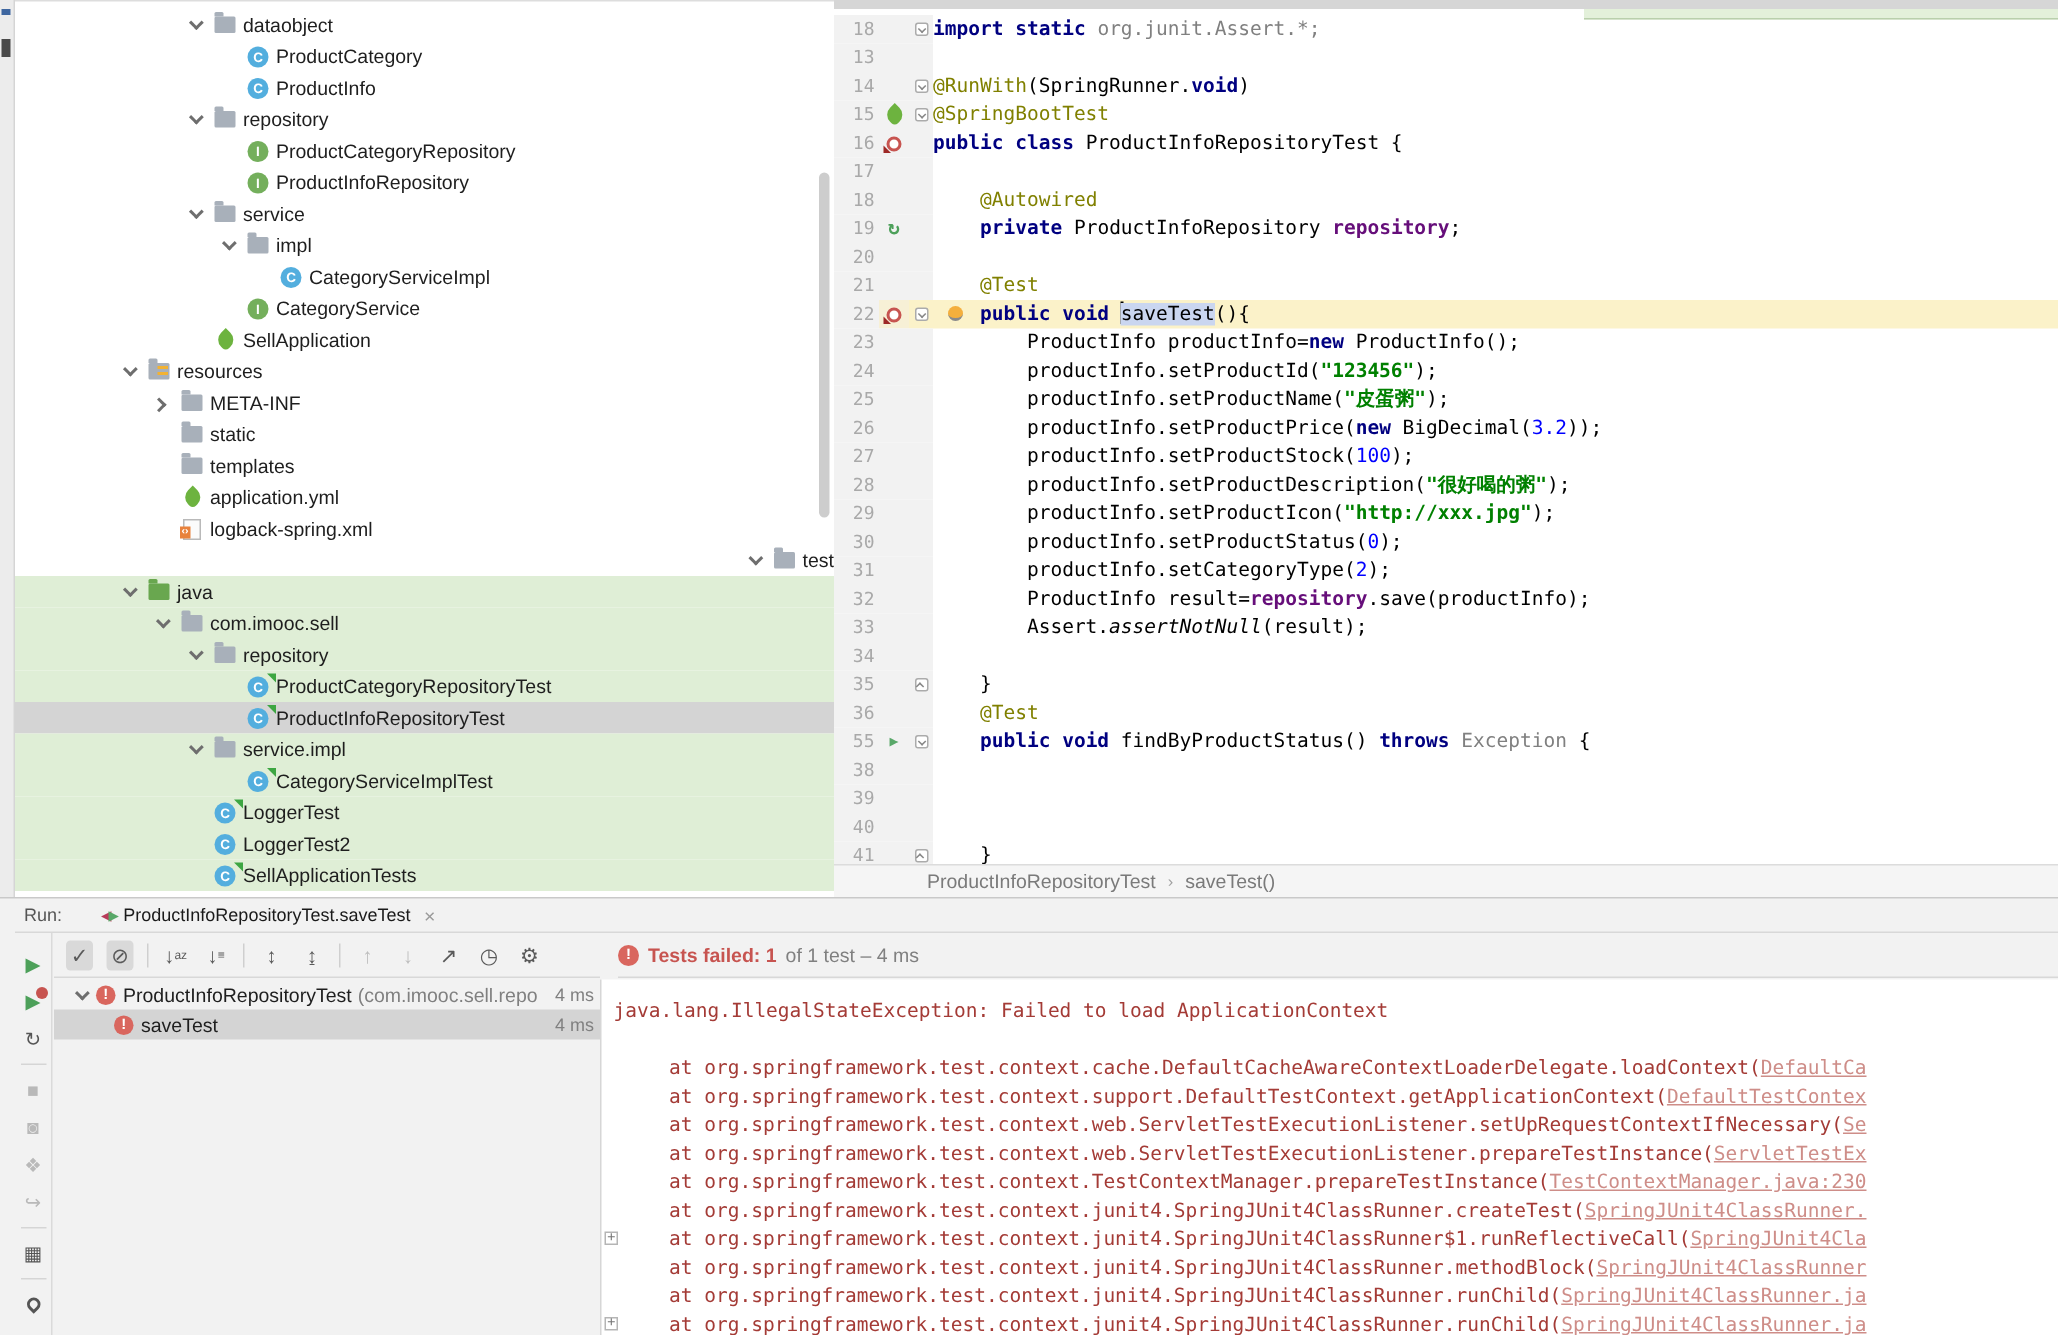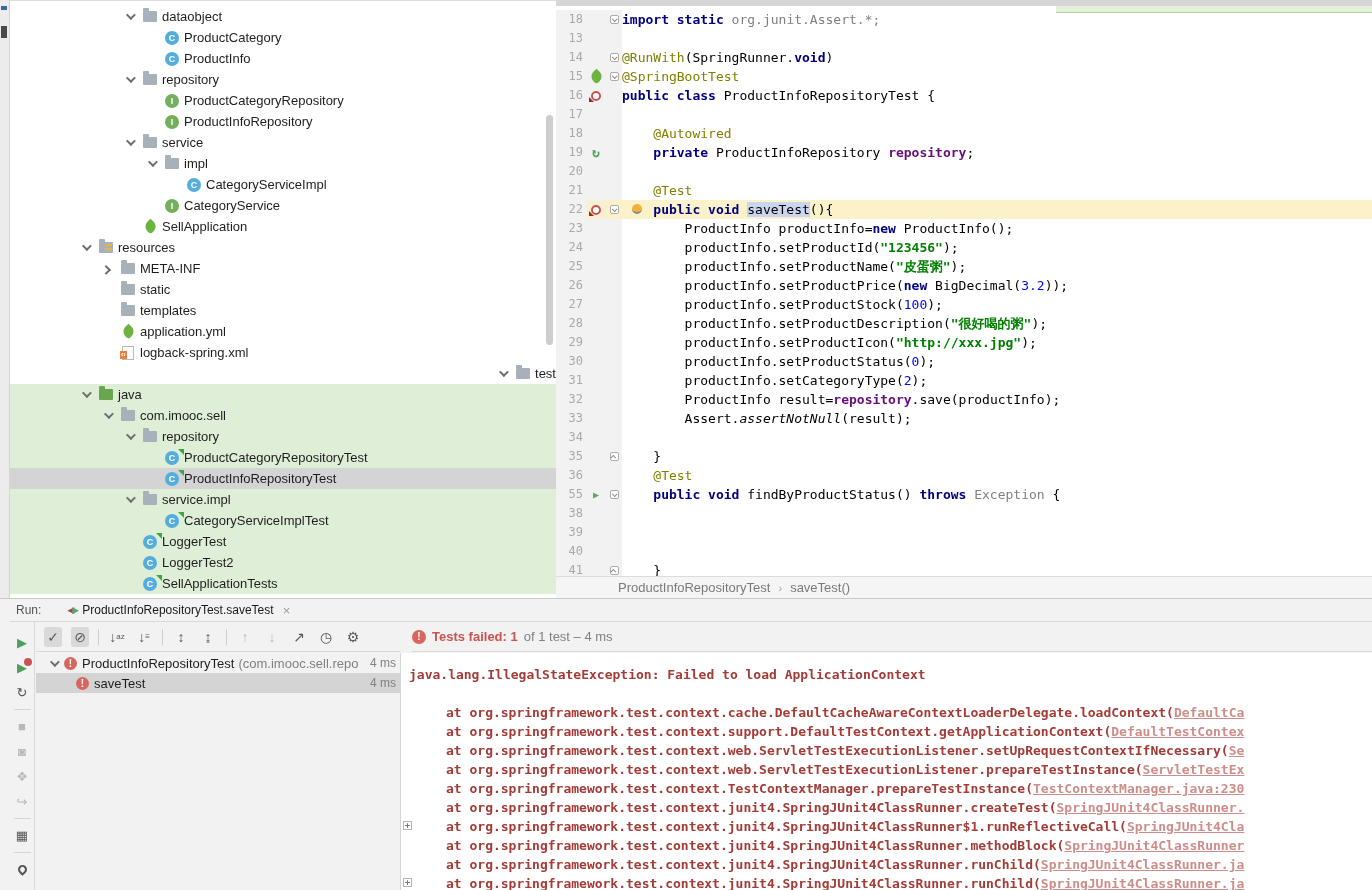--- a/index.html
+++ b/index.html
@@ -121,21 +121,21 @@
   #run-tree { position:absolute; left:36px; top:54px; width:364px; bottom:0; overflow:hidden; }
   .rtrow { height:20px; display:flex; align-items:center; font-size:13px; color:#1E1E1E; position:relative; white-space:nowrap; }
   .rtrow.selected { background:#D4D4D4; }
   .rt-time { position:absolute; right:4px; color:#808080; font-size:12px; }
   .rt-pkg { color:#808080; margin-left:4px; overflow:hidden; }
   .rt-name { margin-left:5px; }
 
   #run-console { position:absolute; left:400px; top:54px; right:0; bottom:0; background:#fff;
                  border-left:1px solid #D6D6D6; padding-top:12px; overflow:hidden;
                  font-family:"DejaVu Sans Mono", monospace; font-size:13px; }
-  .conrow { height:19px; line-height:19px; white-space:pre; overflow:hidden; position:relative; color:#A43B36;font-weight:bold; }
+  .conrow { height:19px; line-height:19px; white-space:pre; overflow:hidden; position:relative; color:#A43B36; }
   .conrow .txt0 { padding-left:8px; } .conrow .txt1 { padding-left:45px; display:inline-block; }
   .clink { color:#CE8D88; text-decoration:underline; }
   .confold { position:absolute; left:2px; top:4px; width:9px; height:9px; border:1px solid #B5B5B5; background:#fff;
              color:#777; font-size:9px; line-height:7px; text-align:center; }
 </style>
 </head>
 <body>
 
 <div class="abs" id="left-stripe">
   <div class="stripe-mark-blue"></div>

